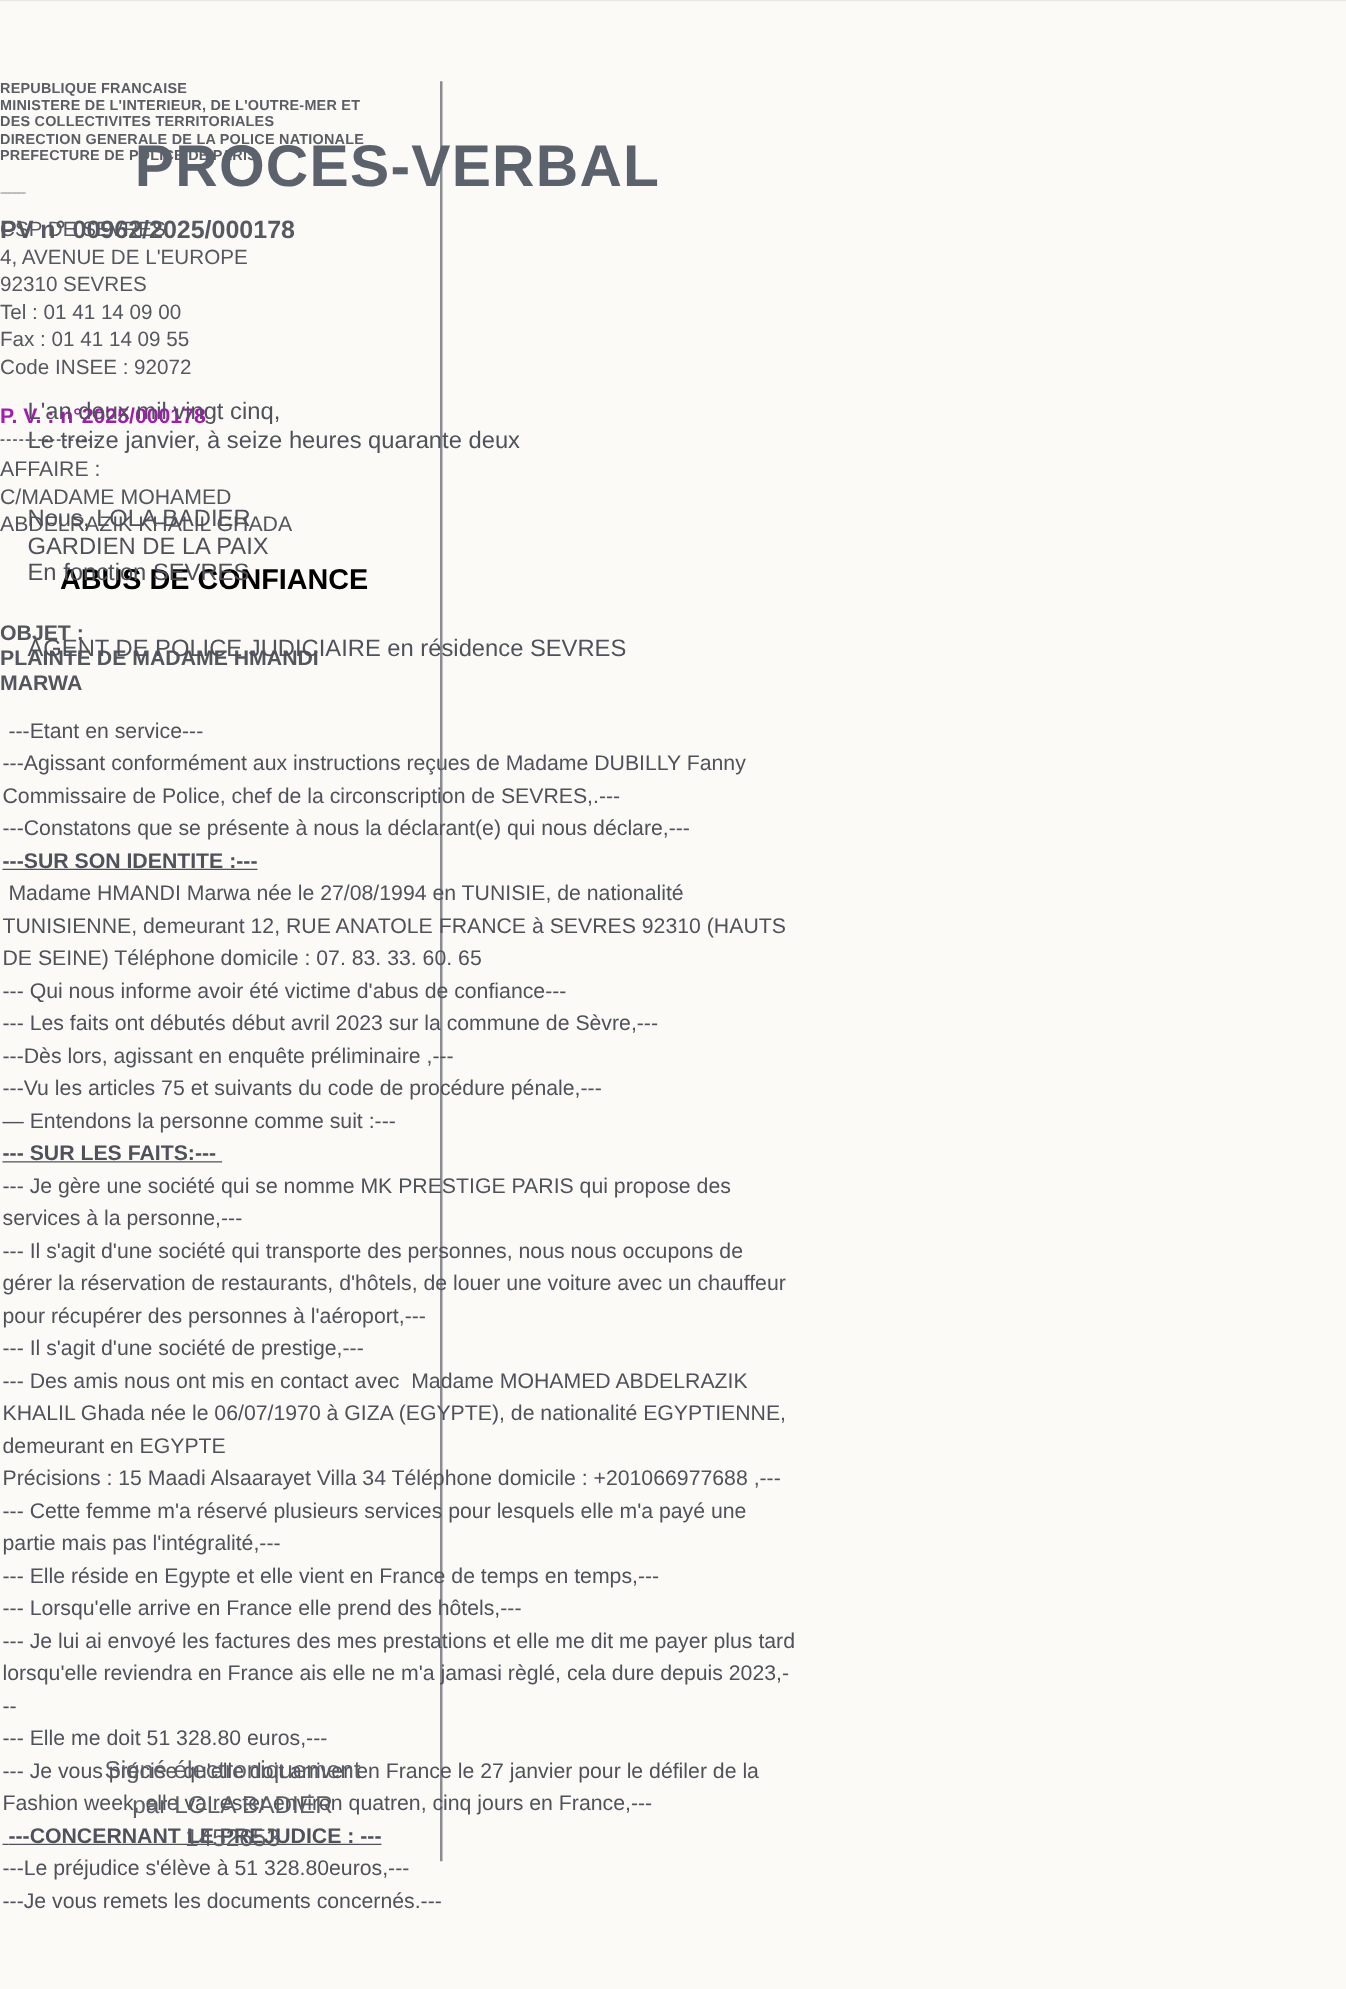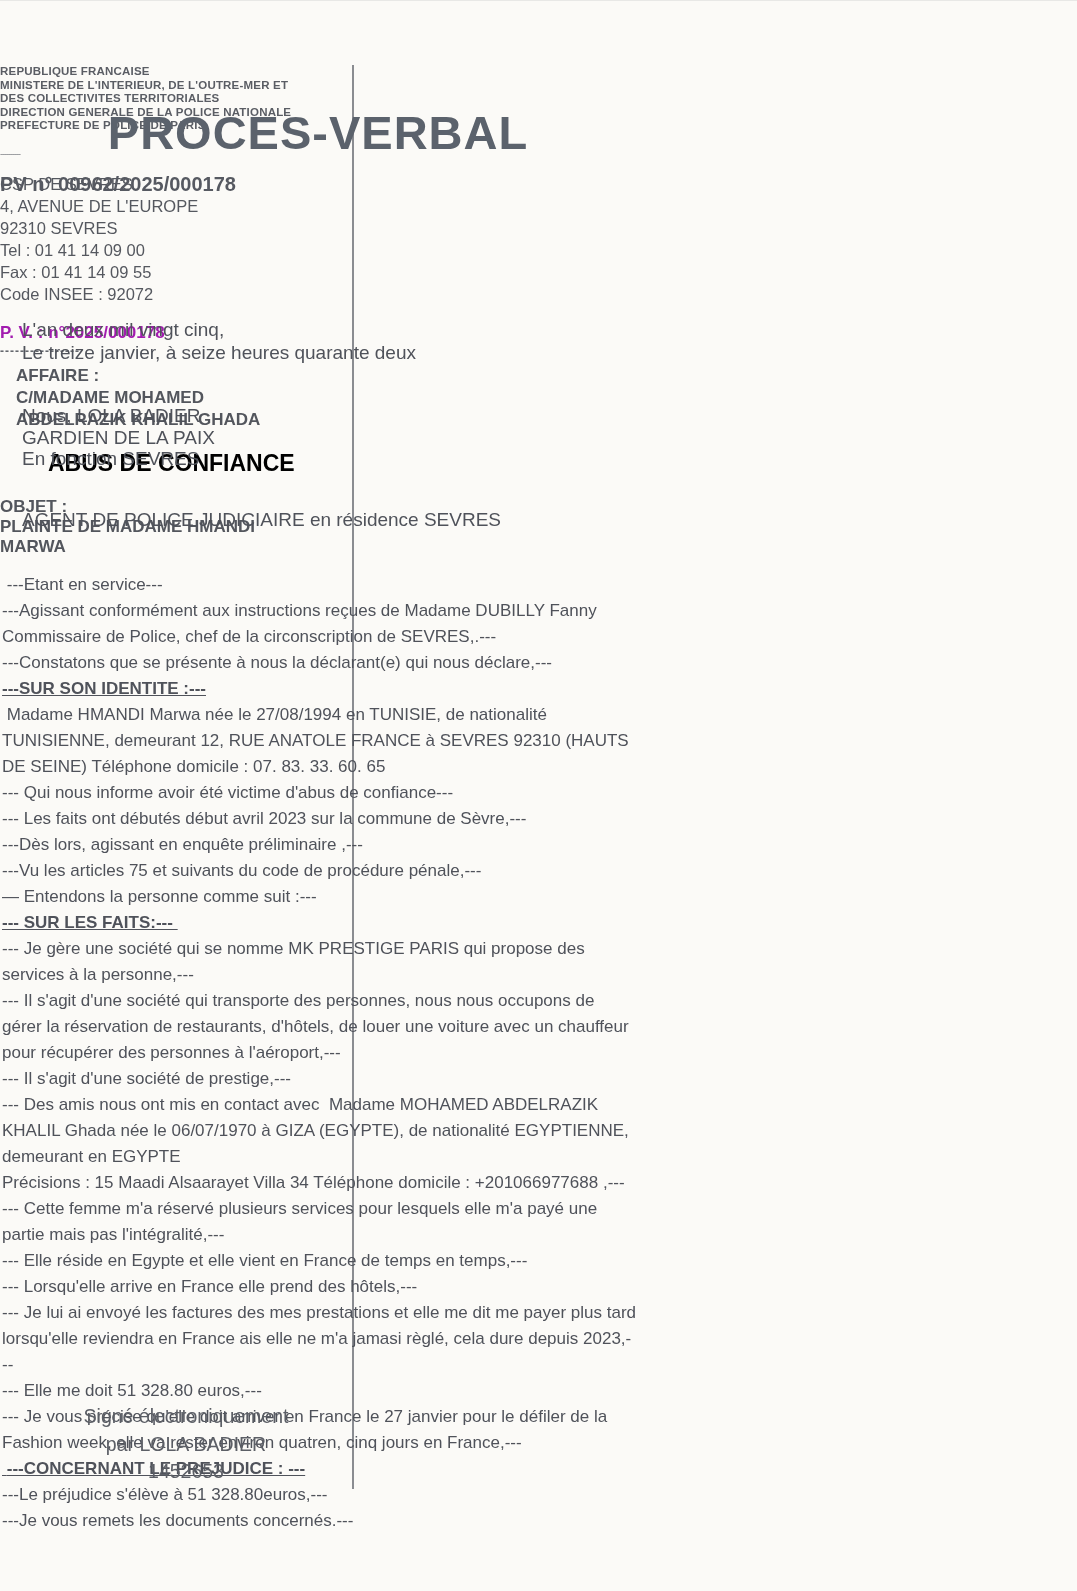--- a/index.html
+++ b/index.html
@@ -15,22 +15,22 @@
   .ministry{position:absolute;left:0;top:64px;width:305px;
     font-size:11.5px;font-weight:bold;color:#5a5d64;line-height:13.5px;letter-spacing:.2px;}
   .ministry-sep{position:absolute;left:0;top:148px;width:305px;
     font-size:9px;color:#7a7d83;letter-spacing:-1px;}
   .office{position:absolute;left:0;top:172px;width:305px;
     font-size:16.5px;color:#55585f;line-height:22px;}
   .pv-num{position:absolute;left:0;top:322px;width:305px;
     font-size:17px;font-weight:bold;color:#a21caf;}
   .pv-dashes{position:absolute;left:0;top:343px;width:305px;
     font-size:12px;font-weight:bold;color:#64676d;letter-spacing:1px;}
-  .affaire{position:absolute;left:16px;top:364px;width:305px;
-    font-size:17px;font-weight:bold;color:#53565d;line-height:22px;}
+  .affaire{position:absolute;left:0;top:364px;width:305px;
+    font-size:17px;font-weight:normal;color:#53565d;line-height:22px;}
   .charge{position:absolute;left:0;top:449px;width:305px;
     font-size:23px;font-weight:bold;color:#000000;padding-left:48px;}
   .objet{position:absolute;left:0;top:496px;width:305px;
     font-size:17px;font-weight:bold;color:#53565d;line-height:20px;}
   
   .vline{position:absolute;left:352px;top:64px;width:2px;height:1424px;background:#8a8c91;}
   .doc-title{position:absolute;left:0;top:104px;width:636px;text-align:center;
     font-size:47px;font-weight:bold;color:#5b626c;letter-spacing:1px;}
   .doc-subtitle{position:absolute;left:0;top:172px;width:636px;
     font-size:20px;font-weight:bold;color:#565961;}

